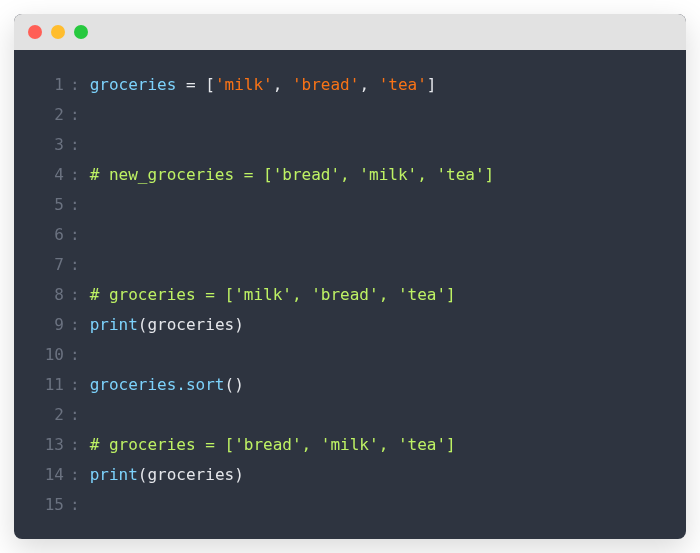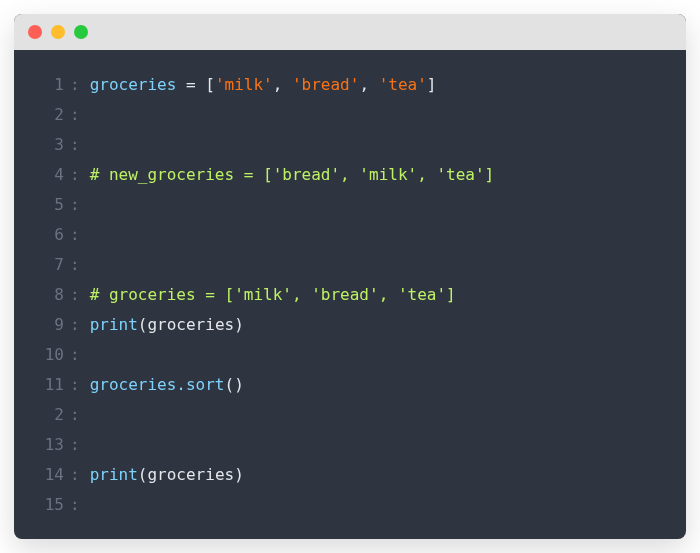--- a/index.html
+++ b/index.html
@@ -84,17 +84,17 @@
       <div class="line"><span class="gutter">3</span><span class="colon">:</span></div>
       <div class="line"><span class="gutter">4</span><span class="colon">:</span><span class="code"><span class="comment"># new_groceries = ['bread', 'milk', 'tea']</span></span></div>
       <div class="line"><span class="gutter">5</span><span class="colon">:</span><span class="code"></span></div>
       <div class="line"><span class="gutter">6</span><span class="colon">:</span></div>
       <div class="line"><span class="gutter">7</span><span class="colon">:</span><span class="code"></span></div>
       <div class="line"><span class="gutter">8</span><span class="colon">:</span><span class="code"><span class="comment"># groceries = ['milk', 'bread', 'tea']</span></span></div>
       <div class="line"><span class="gutter">9</span><span class="colon">:</span><span class="code"><span class="ident">print</span><span class="punct">(groceries)</span></span></div>
       <div class="line"><span class="gutter">10</span><span class="colon">:</span><span class="code"></span></div>
       <div class="line"><span class="gutter">11</span><span class="colon">:</span><span class="code"><span class="ident">groceries.sort</span><span class="punct">()</span></span></div>
       <div class="line"><span class="gutter">2</span><span class="colon">:</span><span class="code"></span></div>
-      <div class="line"><span class="gutter">13</span><span class="colon">:</span></div>
+      <div class="line"><span class="gutter">13</span><span class="colon">:</span><span class="code"><span class="comment"># groceries = ['bread', 'milk', 'tea']</span></span></div>
       <div class="line"><span class="gutter">14</span><span class="colon">:</span><span class="code"><span class="ident">print</span><span class="punct">(groceries)</span></span></div>
       <div class="line"><span class="gutter">15</span><span class="colon">:</span><span class="code"></span></div>
     </div>
 </div>
 
 </body></html>

